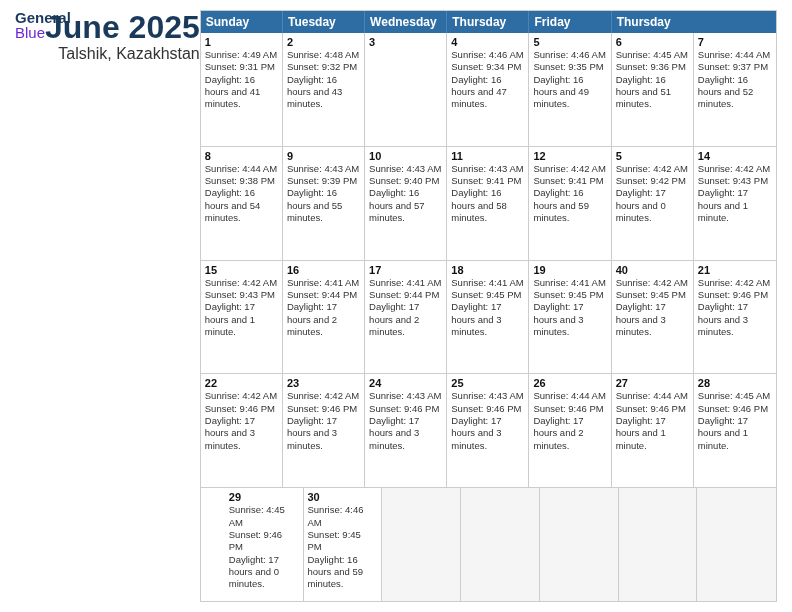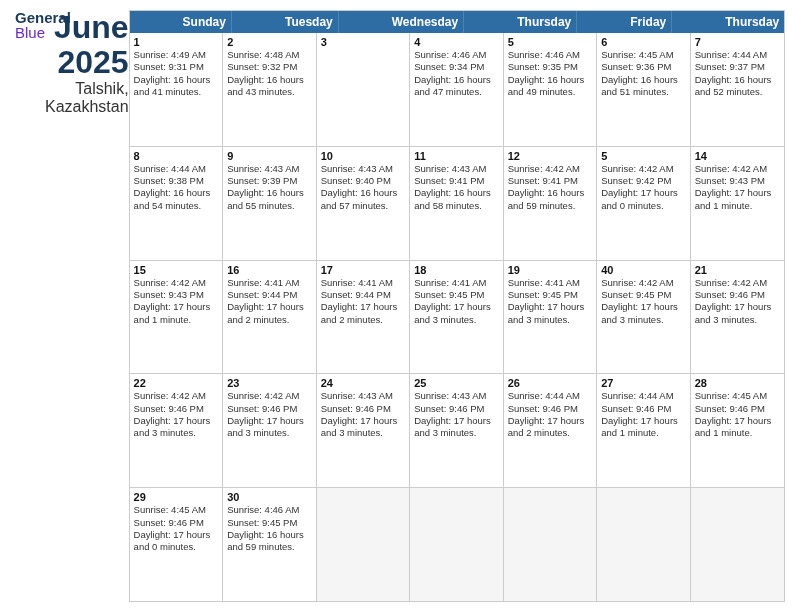--- a/index.html
+++ b/index.html
@@ -46,35 +46,34 @@
       grid-template-columns: repeat(7, 1fr);
       background: #2e6da4;
     }
     .cal-header-cell {
       color: white;
       font-size: 12px;
       font-weight: bold;
       padding: 4px 5px;
       text-align: left;
       border-right: 1px solid #4a85b8;
-      margin-left: 48px;
     }
     .cal-header-cell:last-child { border-right: none; }
     .cal-body {
       flex: 1;
       display: flex;
       flex-direction: column;
     }
     .cal-row {
       display: grid;
       grid-template-columns: repeat(7, 1fr);
       flex: 1;
       border-bottom: 1px solid #ccc;
     }
-    .cal-row:last-child { border-bottom: none; }
+    .cal-row:last-child { border-bottom: none; margin-left: 24px; }
     .cal-cell {
       border-right: 1px solid #ccc;
       padding: 3px 4px;
       font-size: 9.5px;
       color: #333;
       background: #fff;
       min-height: 0;
     }
     .cal-cell:last-child { border-right: none; }
     .cal-cell.empty { background: #f5f5f5; }

